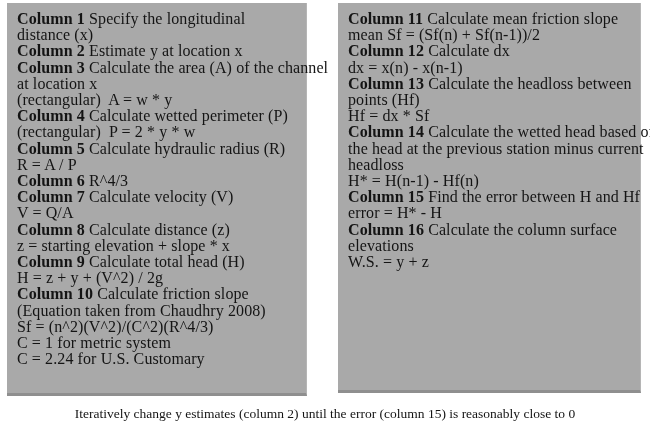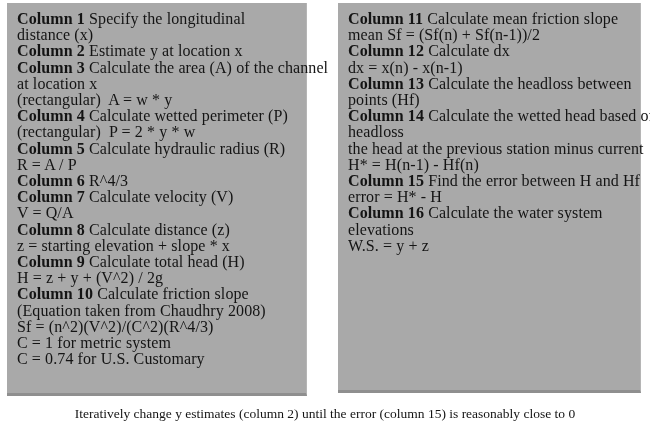--- a/index.html
+++ b/index.html
@@ -66,33 +66,34 @@
       <div class="line"><b>Column 7</b><span> Calculate velocity (V)</span></div>
       <div class="line"><span>V = Q/A</span></div>
       <div class="line"><b>Column 8</b><span> Calculate distance (z)</span></div>
       <div class="line"><span>z = starting elevation + slope * x</span></div>
       <div class="line"><b>Column 9</b><span> Calculate total head (H)</span></div>
       <div class="line"><span>H = z + y + (V^2) / 2g</span></div>
       <div class="line"><b>Column 10</b><span> Calculate friction slope</span></div>
       <div class="line"><span>(Equation taken from Chaudhry 2008)</span></div>
       <div class="line"><span>Sf = (n^2)(V^2)/(C^2)(R^4/3)</span></div>
       <div class="line"><span>C = 1 for metric system</span></div>
-      <div class="line"><span>C = 0.74 for U.S. Customary</span></div>
+      <div class="line"><span>C = 2.24 for U.S. Customary</span></div>
     </div>
   <div class="panel right">
       <div class="line"><b>Column 11</b><span> Calculate mean friction slope</span></div>
       <div class="line"><span>mean Sf = (Sf(n) + Sf(n-1))/2</span></div>
       <div class="line"><b>Column 12</b><span> Calculate dx</span></div>
       <div class="line"><span>dx = x(n) - x(n-1)</span></div>
       <div class="line"><b>Column 13</b><span> Calculate the headloss between</span></div>
       <div class="line"><span>points (Hf)</span></div>
+      <div class="line"><span>Hf = dx * Sf</span></div>
       <div class="line"><b>Column 14</b><span> Calculate the wetted head based on</span></div>
+      <div class="line"><span>the head at the previous station minus current</span></div>
       <div class="line"><span>headloss</span></div>
-      <div class="line"><span>the head at the previous station minus current</span></div>
       <div class="line"><span>H* = H(n-1) - Hf(n)</span></div>
       <div class="line"><b>Column 15</b><span> Find the error between H and Hf</span></div>
       <div class="line"><span>error = H* - H</span></div>
-      <div class="line"><b>Column 16</b><span> Calculate the water system</span></div>
+      <div class="line"><b>Column 16</b><span> Calculate the column surface</span></div>
       <div class="line"><span>elevations</span></div>
       <div class="line"><span>W.S. = y + z</span></div>
     </div>
   <div class="caption">Iteratively change y estimates (column 2) until the error (column 15) is reasonably close to 0</div>
 </div>
 
 </body></html>

